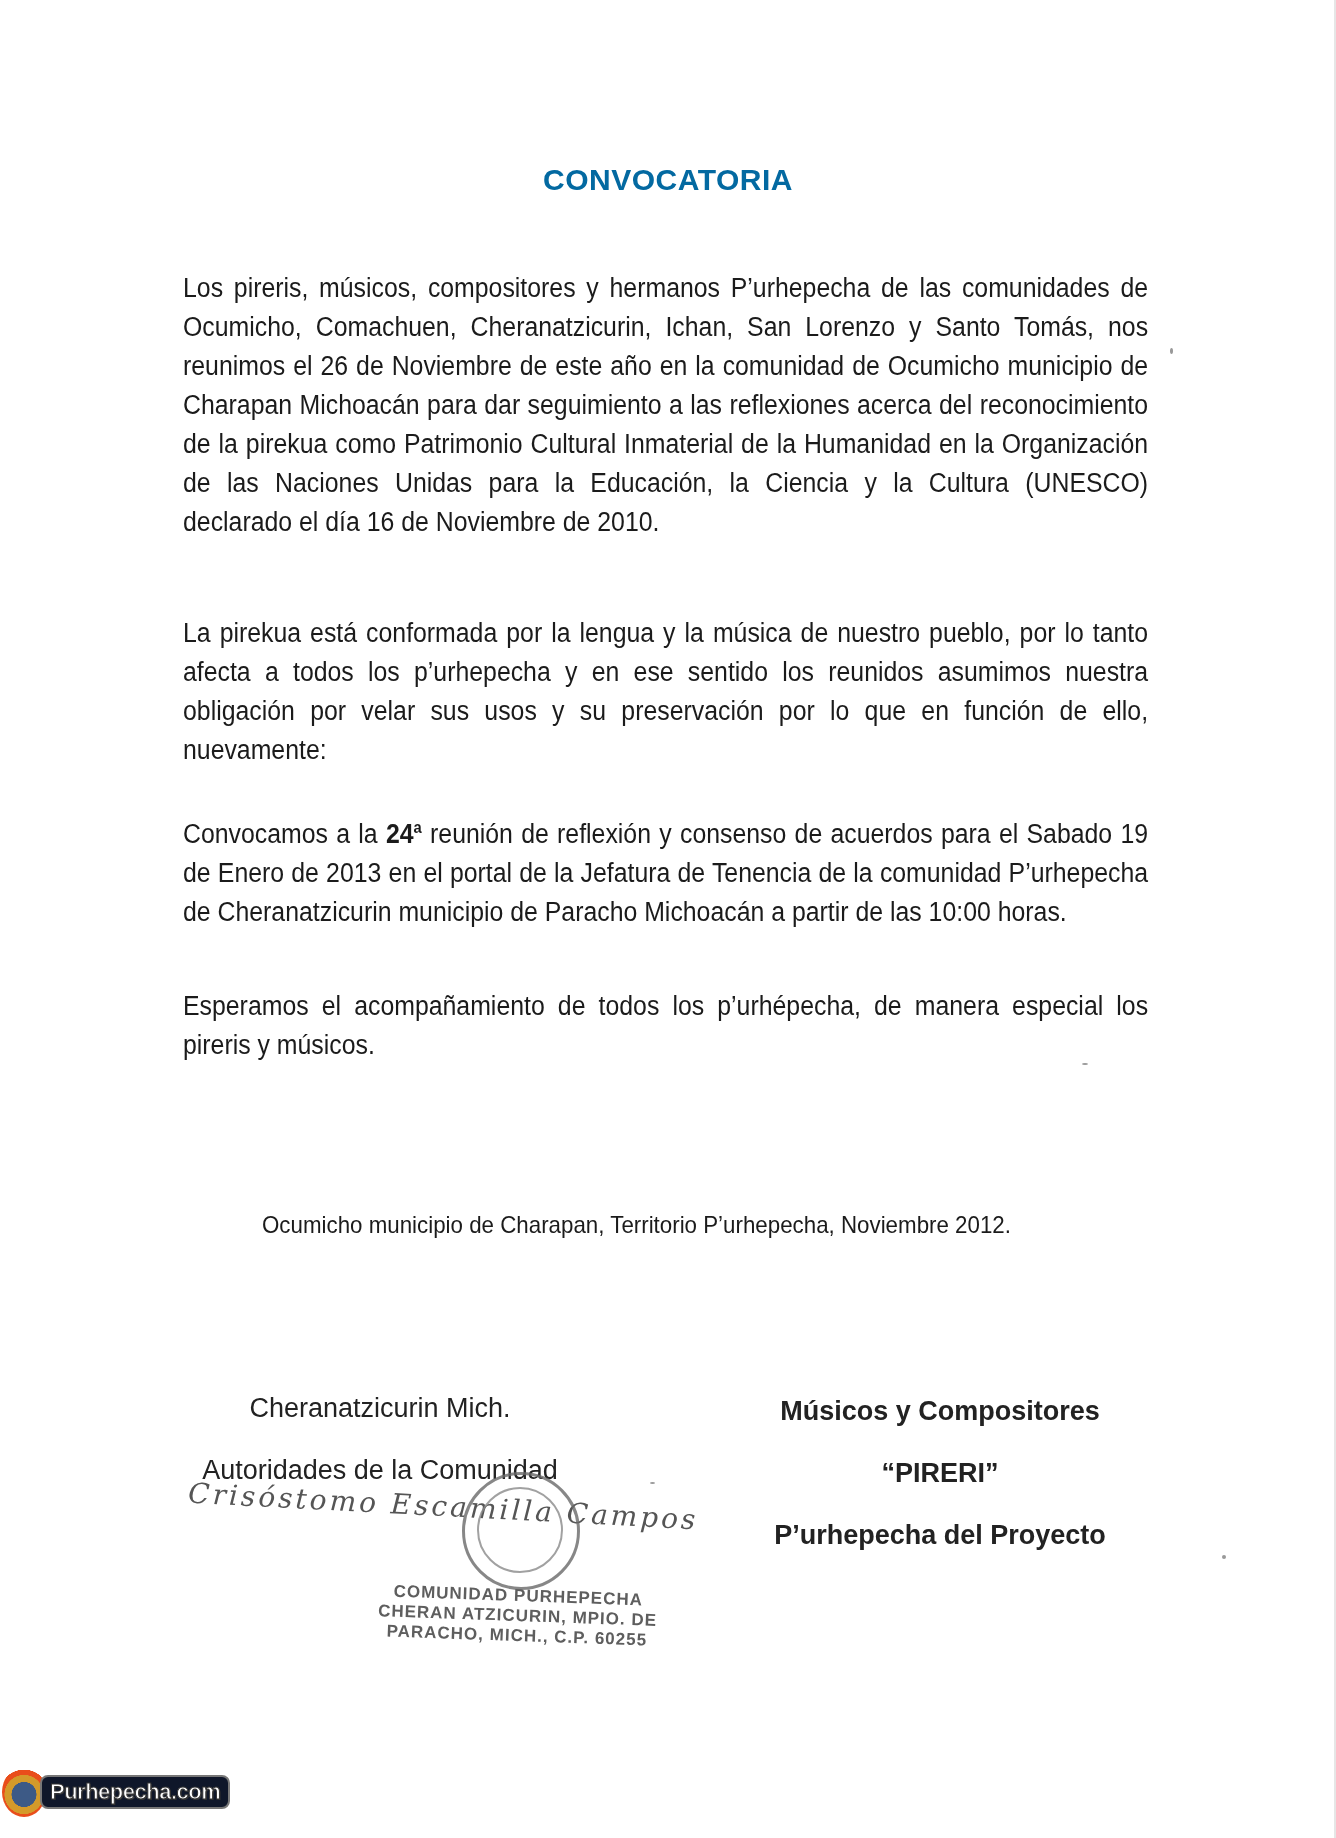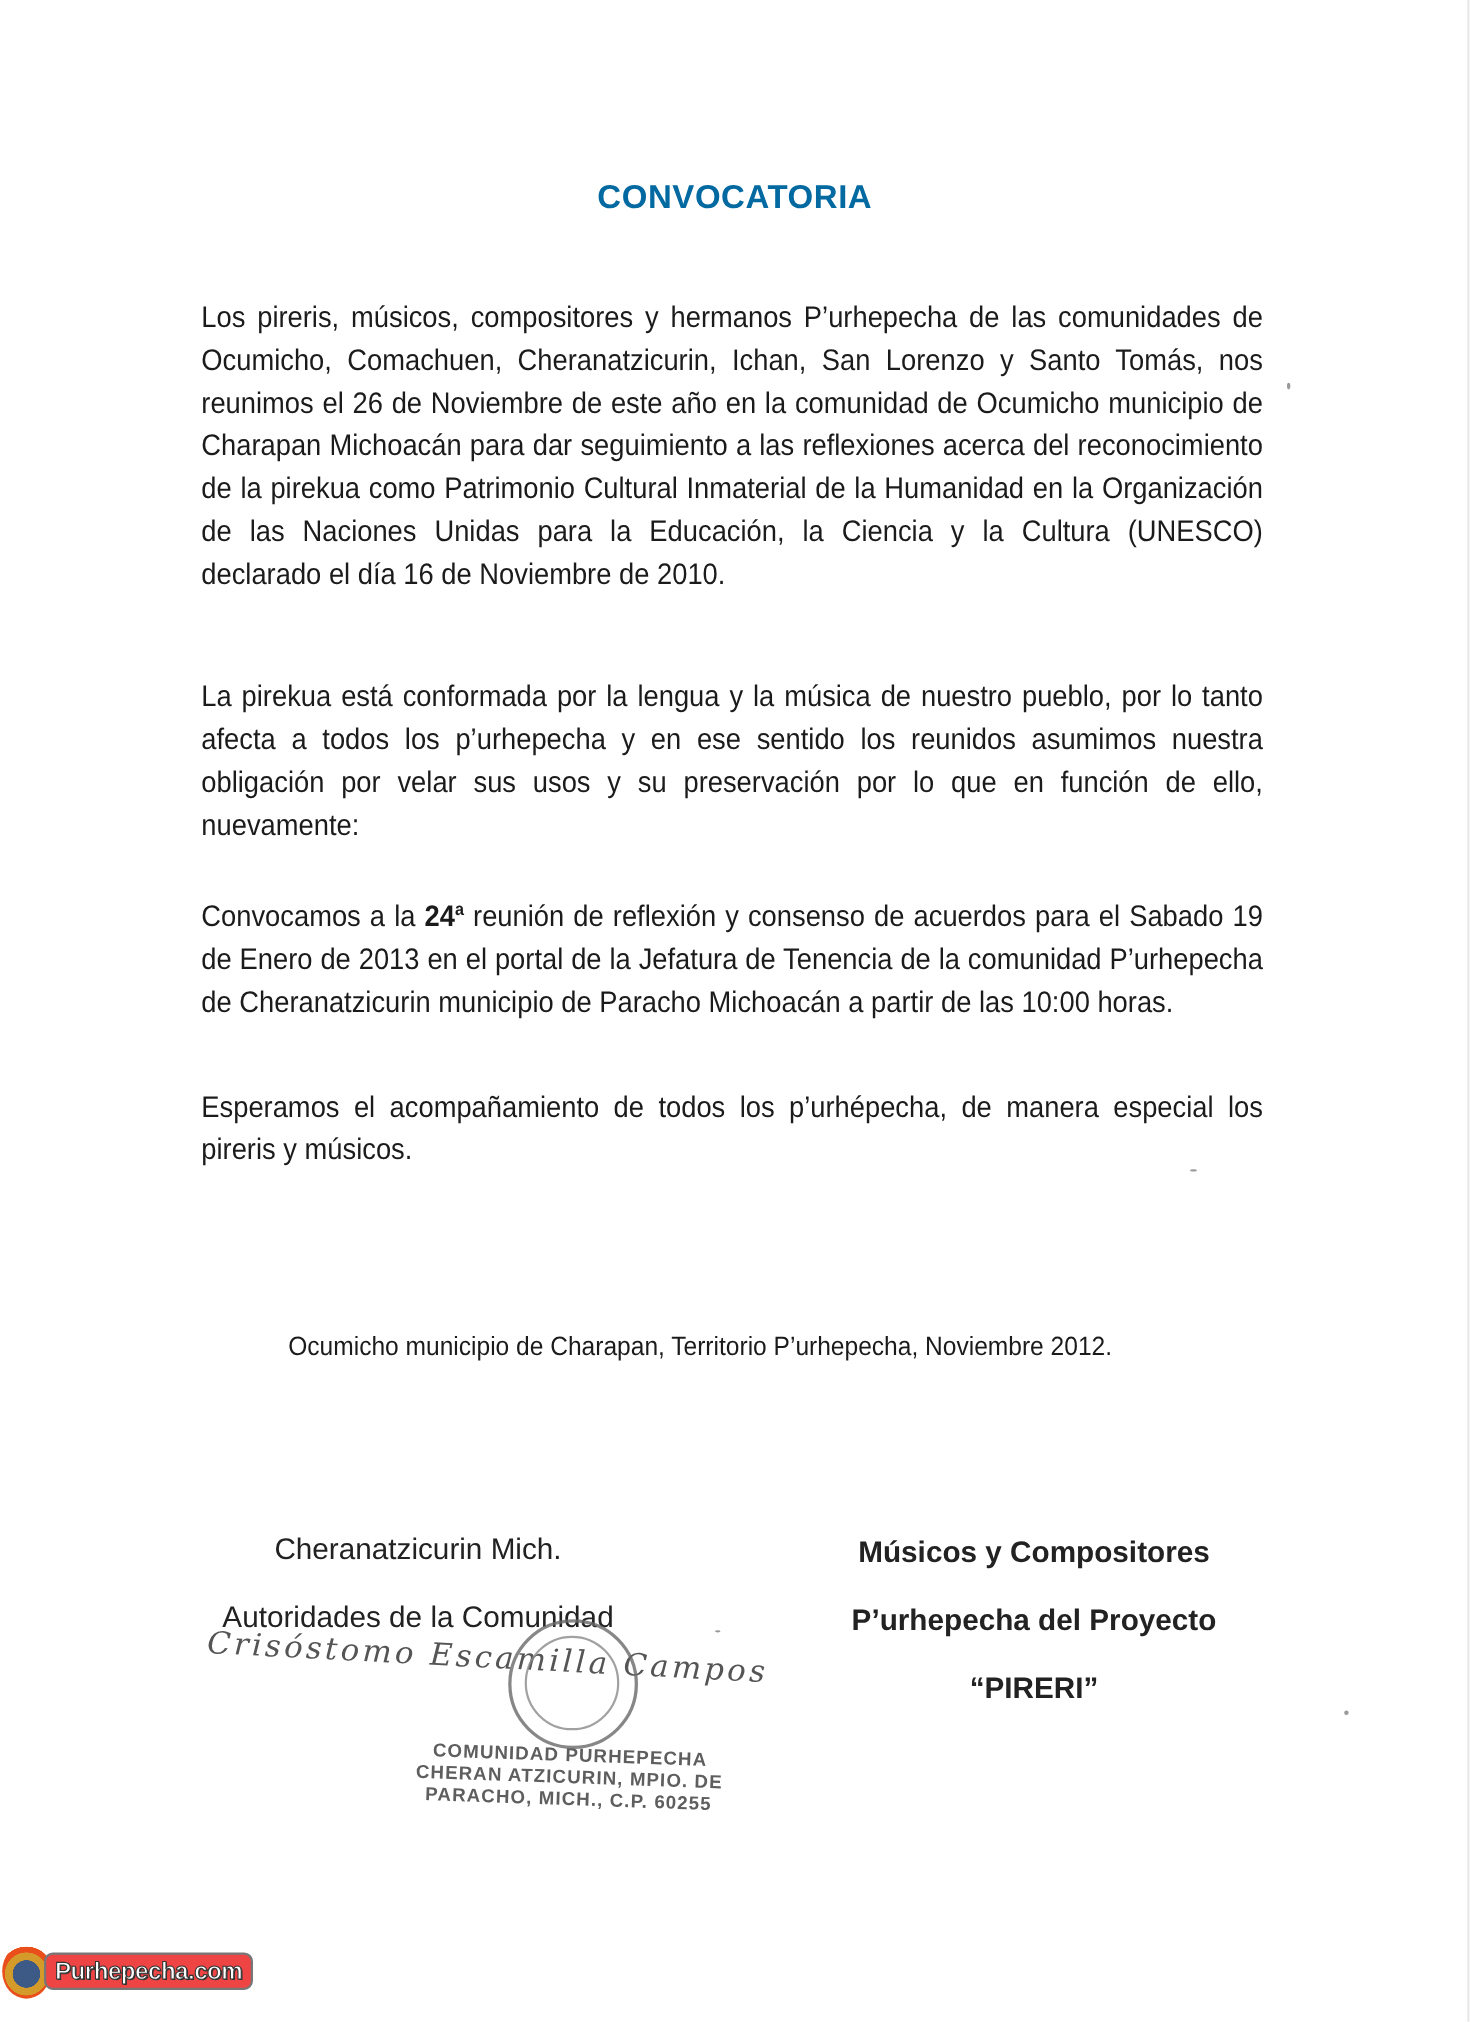--- a/index.html
+++ b/index.html
@@ -49,21 +49,21 @@
   }
   .logo {
     position: absolute; left: 2px; top: 1767px; display: flex; align-items: center;
   }
   .logo-emblem {
     width: 44px; height: 50px; border-radius: 50%;
     background: radial-gradient(circle at 50% 55%, #3d5a86 0 35%, #d49a2a 36% 55%, #e94e1b 56% 70%, transparent 71%);
   }
   .logo-text {
     margin-left: -6px; padding: 2px 8px; border: 2px solid #777; border-radius: 8px;
-    background: #ef4444; font-size: 22px; font-weight: bold; color: #fff;
+    background: #0f172a; font-size: 22px; font-weight: bold; color: #fff;
     -webkit-text-stroke: 1px #333; text-shadow: 1px 1px 0 #333; letter-spacing: -0.5px;
   }
   .speck { position: absolute; background: #999; border-radius: 50%; }
 </style>
 </head>
 <body>
 
 <div class="page-edge"></div>
 
 <h1 class="title">CONVOCATORIA</h1>
@@ -84,22 +84,22 @@
 
 <div class="stamp-circle"></div>
 <div class="stamp-text">
   <div>COMUNIDAD PURHEPECHA</div>
   <div>CHERAN ATZICURIN, MPIO. DE</div>
   <div>PARACHO, MICH., C.P. 60255</div>
 </div>
 
 <div class="sig-right">
   <div class="sig-line">Músicos y Compositores</div>
+  <div class="sig-line">“PIRERI”</div>
   <div class="sig-line">P’urhepecha del Proyecto</div>
-  <div class="sig-line">“PIRERI”</div>
 </div>
 
 <div class="speck" style="left:1170px;top:348px;width:3px;height:6px;"></div>
 <div class="speck" style="left:1082px;top:1063px;width:6px;height:2px;"></div>
 <div class="speck" style="left:1222px;top:1555px;width:4px;height:4px;"></div>
 <div class="speck" style="left:650px;top:1482px;width:5px;height:2px;"></div>
 
 <div class="logo">
   <div class="logo-emblem"></div>
   <div class="logo-text">Purhepecha.com</div>

